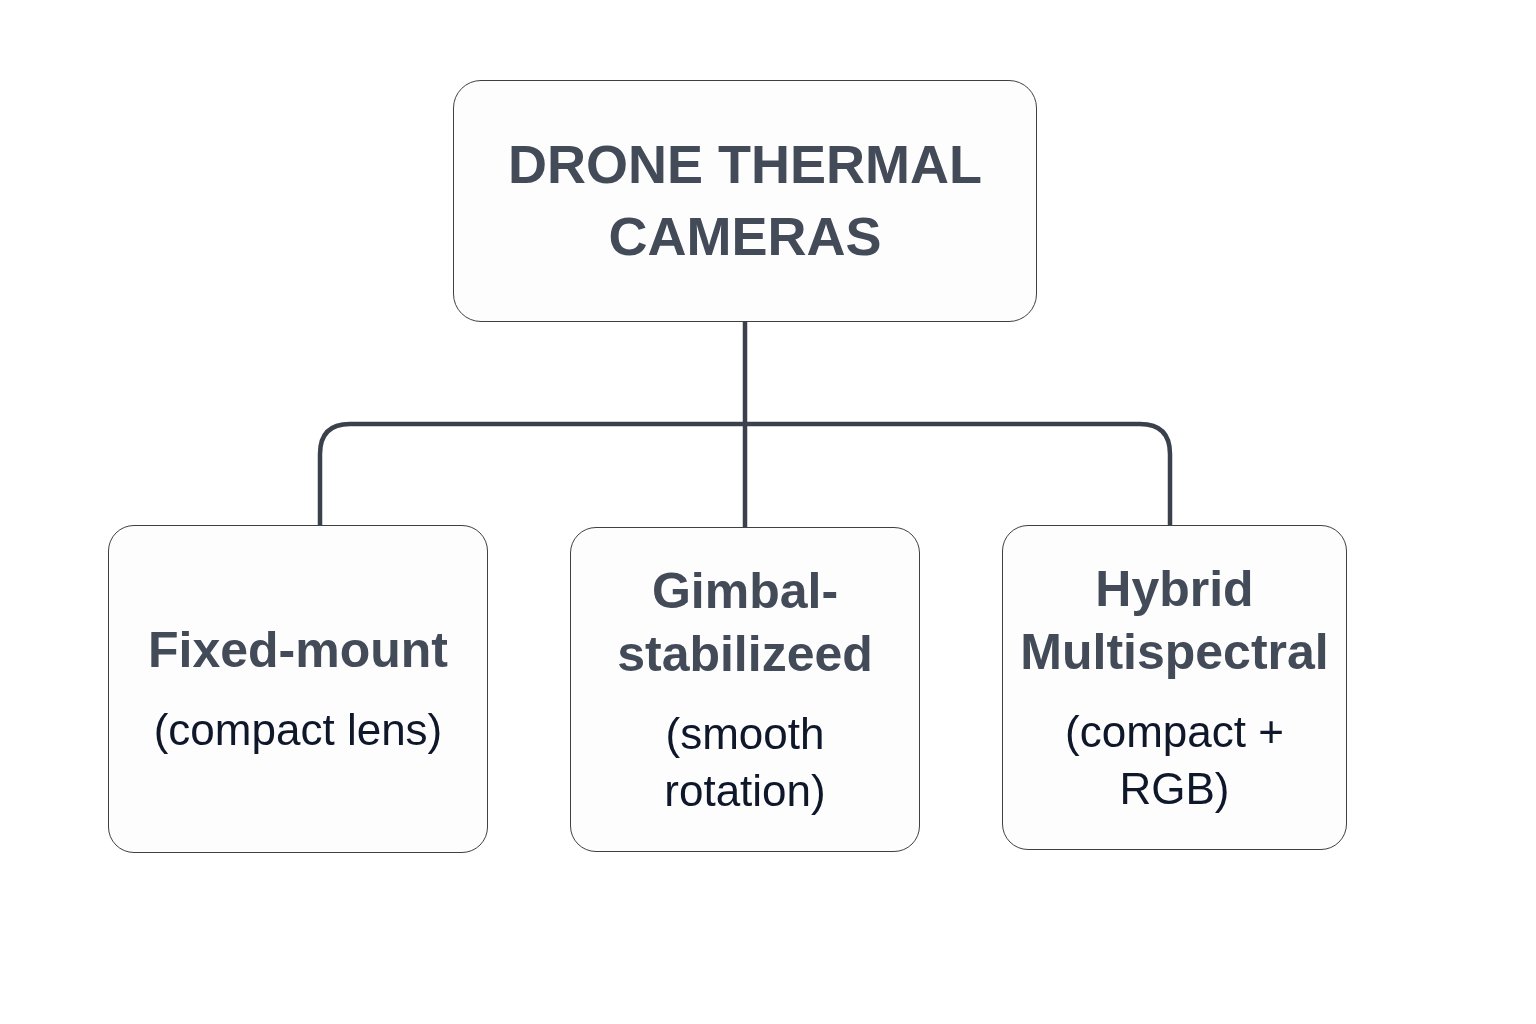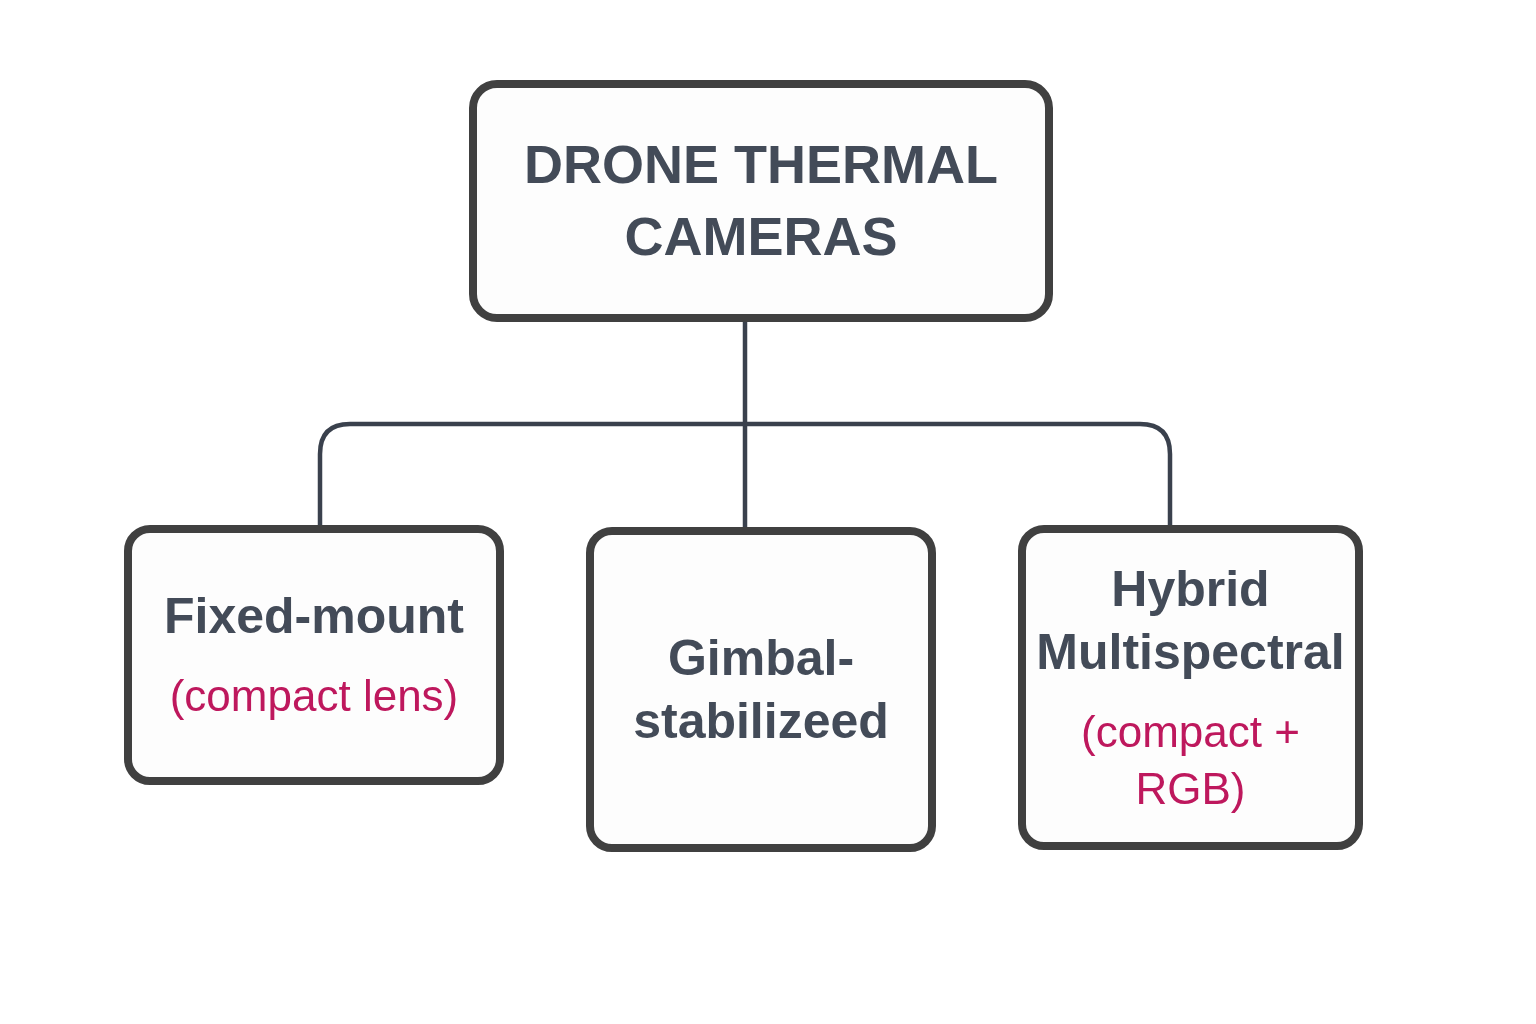--- a/index.html
+++ b/index.html
@@ -23,28 +23,27 @@
   }
   .connectors path {
     fill: none;
     stroke: #3a414d;
     stroke-width: 4.5;
   }
   .node {
     position: absolute;
     box-sizing: border-box;
     background: #fdfdfd;
-    border: 8px solid #404040;
+    border: 1px solid #404040;
     display: flex;
     flex-direction: column;
     align-items: center;
     justify-content: center;
     text-align: center;
     color: #434b58;
-    margin-left: 16px;
   }
   .node-root {
     left: 453px;
     top: 80px;
     width: 584px;
     height: 242px;
     border-radius: 28px;
     padding: 0 20px;
   }
   .node-root .node-title {
@@ -52,21 +51,21 @@
     line-height: 1.33;
   }
   .node-child {
     border-radius: 26px;
     padding: 12px 10px;
   }
   .node-child-1 {
     left: 108px;
     top: 525px;
     width: 380px;
-    height: 260px;
+    height: 328px;
   }
   .node-child-2 {
     left: 570px;
     top: 527px;
     width: 350px;
     height: 325px;
   }
   .node-child-3 {
     left: 1002px;
     top: 525px;
@@ -78,21 +77,21 @@
     font-size: 50px;
     line-height: 1.26;
     white-space: pre-line;
   }
   .node-subtitle {
     font-weight: normal;
     font-size: 44px;
     line-height: 1.28;
     margin-top: 20px;
     white-space: pre-line;
-    color: #be185d;
+    color: #0f172a;
   }
 </style>
 </head>
 <body>
 
 <div class="canvas">
 
   <svg class="connectors" viewBox="0 0 1536 1024" xmlns="http://www.w3.org/2000/svg" aria-hidden="true">
     <path d="M745 322 L745 527"></path>
     <path d="M320 527 L320 454 Q320 424 350 424 L1140 424 Q1170 424 1170 454 L1170 527"></path>
@@ -104,20 +103,22 @@
   </div>
 
   <div class="node node-child node-child-1">
     <div class="node-title">Fixed-mount</div>
     <div class="node-subtitle">(compact lens)</div>
   </div>
 
   <div class="node node-child node-child-2">
     <div class="node-title">Gimbal-
 stabilizeed</div>
+    <div class="node-subtitle">(smooth
+rotation)</div>
   </div>
 
   <div class="node node-child node-child-3">
     <div class="node-title">Hybrid
 Multispectral</div>
     <div class="node-subtitle">(compact + RGB)</div>
   </div>
 
 </div>
 

